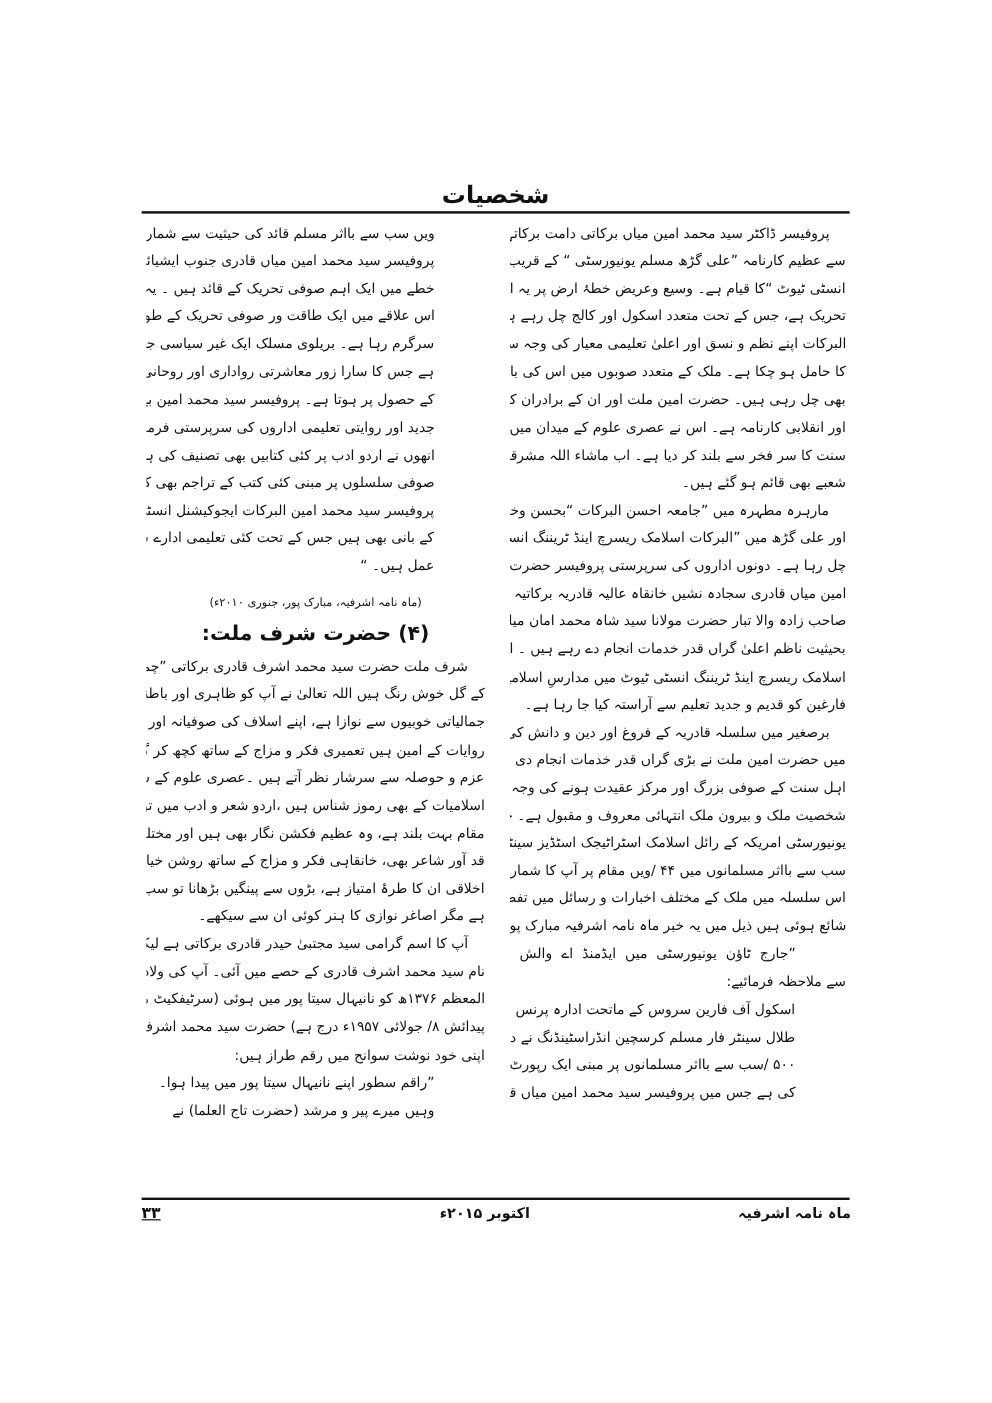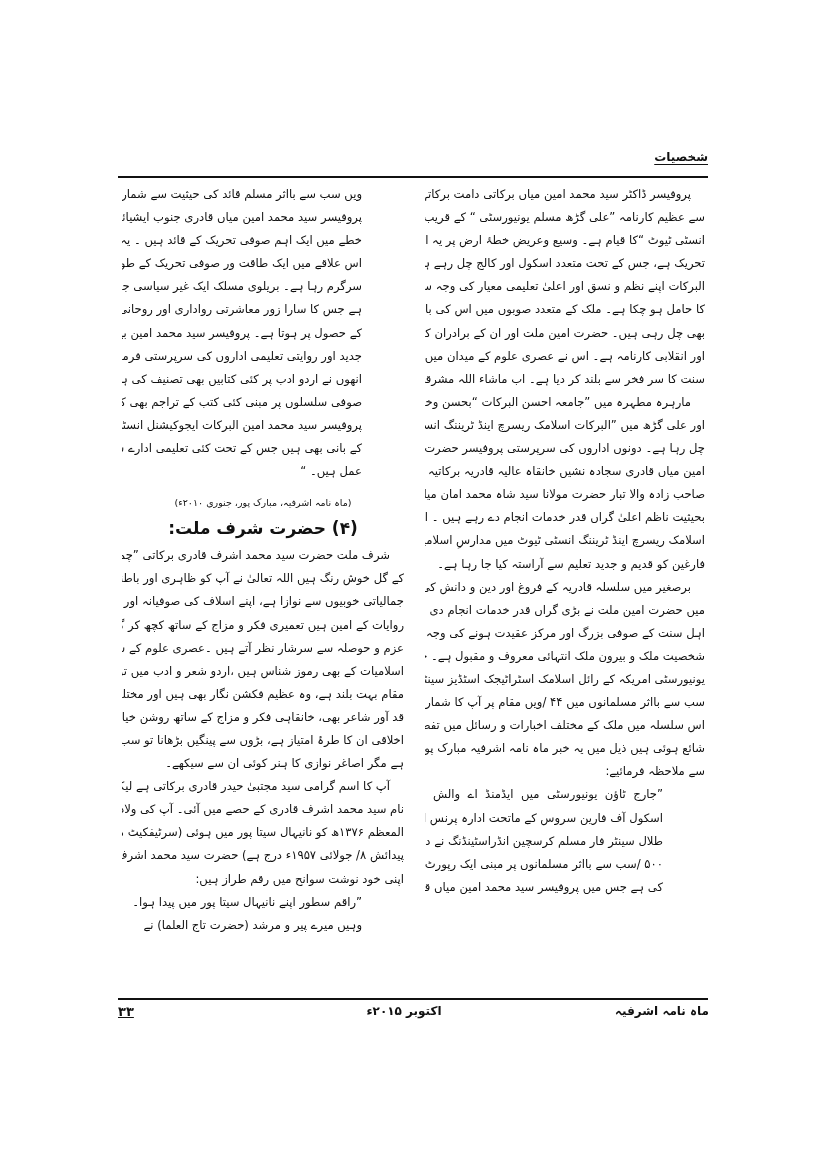--- a/index.html
+++ b/index.html
@@ -18,24 +18,24 @@
     .page {
       position: absolute;
       left: 0; top: 0;
       width: 827px; height: 1169px;
     }
     .running-head {
       position: absolute;
       left: 118px;
       width: 590px;
       top: 150px;
+      text-align: center;
       direction: rtl;
-      font-size: 12px;
+      font-size: 20px;
       font-weight: bold;
-      text-decoration: underline;
       text-underline-offset: 3px;
       letter-spacing: 0;
     }
     .rule {
       position: absolute;
       height: 2px;
       background: #111111;
     }
     .rule.top { left: 118px; width: 590px; top: 176px; }
     .rule.bottom { left: 118px; width: 590px; top: 998px; }
@@ -107,38 +107,39 @@
   <div class="column right" id="col-right">
       <span class="line indent">پروفیسر ڈاکٹر سید محمد امین میاں برکاتی دامت برکاتہم العالیہ کا سب</span>
       <span class="line ">سے عظیم کارنامہ ”علی گڑھ مسلم یونیورسٹی “ کے قریب ”البرکات ایجوکیشنل</span>
       <span class="line ">انسٹی ٹیوٹ “کا قیام ہے۔ وسیع وعریض خطۂ ارض پر یہ ایک عظیم الشان تعلیمی</span>
       <span class="line ">تحریک ہے، جس کے تحت متعدد اسکول اور کالج چل رہے ہیں ۔</span>
       <span class="line ">البرکات اپنے نظم و نسق اور اعلیٰ تعلیمی معیار کی وجہ سے اب ملک گیر شہرت</span>
       <span class="line ">کا حامل ہو چکا ہے۔ ملک کے متعدد صوبوں میں اس کی باضابطہ شاخیں</span>
       <span class="line ">بھی چل رہی ہیں۔ حضرت امین ملت اور ان کے برادران کا یہ ایک تاریخی</span>
       <span class="line ">اور انقلابی کارنامہ ہے۔ اس نے عصری علوم کے میدان میں بھی اہل</span>
       <span class="line ">سنت کا سر فخر سے بلند کر دیا ہے۔ اب ماشاء اللہ مشرقی علوم و فنون کے</span>
+      <span class="line last">شعبے بھی قائم ہو گئے ہیں۔</span>
       <span class="line indent">مارہرہ مطہرہ میں ”جامعہ احسن البرکات “بحسن وخوبی چل رہا ہے</span>
       <span class="line ">اور علی گڑھ میں ”البرکات اسلامک ریسرچ اینڈ ٹریننگ انسٹی ٹیوٹ “</span>
       <span class="line ">چل رہا ہے۔ دونوں اداروں کی سرپرستی پروفیسر حضرت سید شاہ محمد</span>
       <span class="line ">امین میاں قادری سجادہ نشیں خانقاہ عالیہ قادریہ برکاتیہ فرما رہے ہیں</span>
       <span class="line ">صاحب زادہ والا تبار حضرت مولانا سید شاہ محمد امان میاں قادری برکاتی</span>
       <span class="line ">بحیثیت ناظم اعلیٰ گراں قدر خدمات انجام دے رہے ہیں ۔ البرکات</span>
       <span class="line ">اسلامک ریسرچ اینڈ ٹریننگ انسٹی ٹیوٹ میں مدارسِ اسلامیہ کے</span>
       <span class="line last">فارغین کو قدیم و جدید تعلیم سے آراستہ کیا جا رہا ہے۔</span>
       <span class="line indent">برصغیر میں سلسلہ قادریہ کے فروغ اور دین و دانش کی اشاعت</span>
       <span class="line ">میں حضرت امین ملت نے بڑی گراں قدر خدمات انجام دی ہیں ۔</span>
       <span class="line ">اہل سنت کے صوفی بزرگ اور مرکز عقیدت ہونے کی وجہ سے آپ کی</span>
       <span class="line ">شخصیت ملک و بیرون ملک انتہائی معروف و مقبول ہے۔ جارج ٹاؤن</span>
       <span class="line ">یونیورسٹی امریکہ کے رائل اسلامک اسٹراٹیجک اسٹڈیز سینٹر نے دنیا کے</span>
       <span class="line ">سب سے بااثر مسلمانوں میں ۴۴ /ویں مقام پر آپ کا شمار کیا ہے۔</span>
       <span class="line ">اس سلسلہ میں ملک کے مختلف اخبارات و رسائل میں تفصیلی خبریں</span>
       <span class="line ">شائع ہوئی ہیں ذیل میں یہ خبر ماہ نامہ اشرفیہ مبارک پور کے حوالے</span>
+      <span class="line quote-indent">”جارج ٹاؤن یونیورسٹی میں ایڈمنڈ اے والش</span>
       <span class="line last">سے ملاحظہ فرمائیے:</span>
-      <span class="line quote-indent">”جارج ٹاؤن یونیورسٹی میں ایڈمنڈ اے والش</span>
       <span class="line quote-indent">اسکول آف فارین سروس کے ماتحت ادارہ پرنس الولید بن</span>
       <span class="line quote-indent">طلال سینٹر فار مسلم کرسچین انڈراسٹینڈنگ نے دنیا کے</span>
       <span class="line quote-indent">۵۰۰ /سب سے بااثر مسلمانوں پر مبنی ایک رپورٹ شائع</span>
       <span class="line quote-indent">کی ہے جس میں پروفیسر سید محمد امین میاں قادری کو ۴۴ /</span>
     </div>
 
   <div class="column left">
     <div id="col-left-a">
         <span class="line quote-indent last">ویں سب سے بااثر مسلم قائد کی حیثیت سے شمار کیا ہے۔</span>
         <span class="line quote-indent">پروفیسر سید محمد امین میاں قادری جنوب ایشیائی</span>

